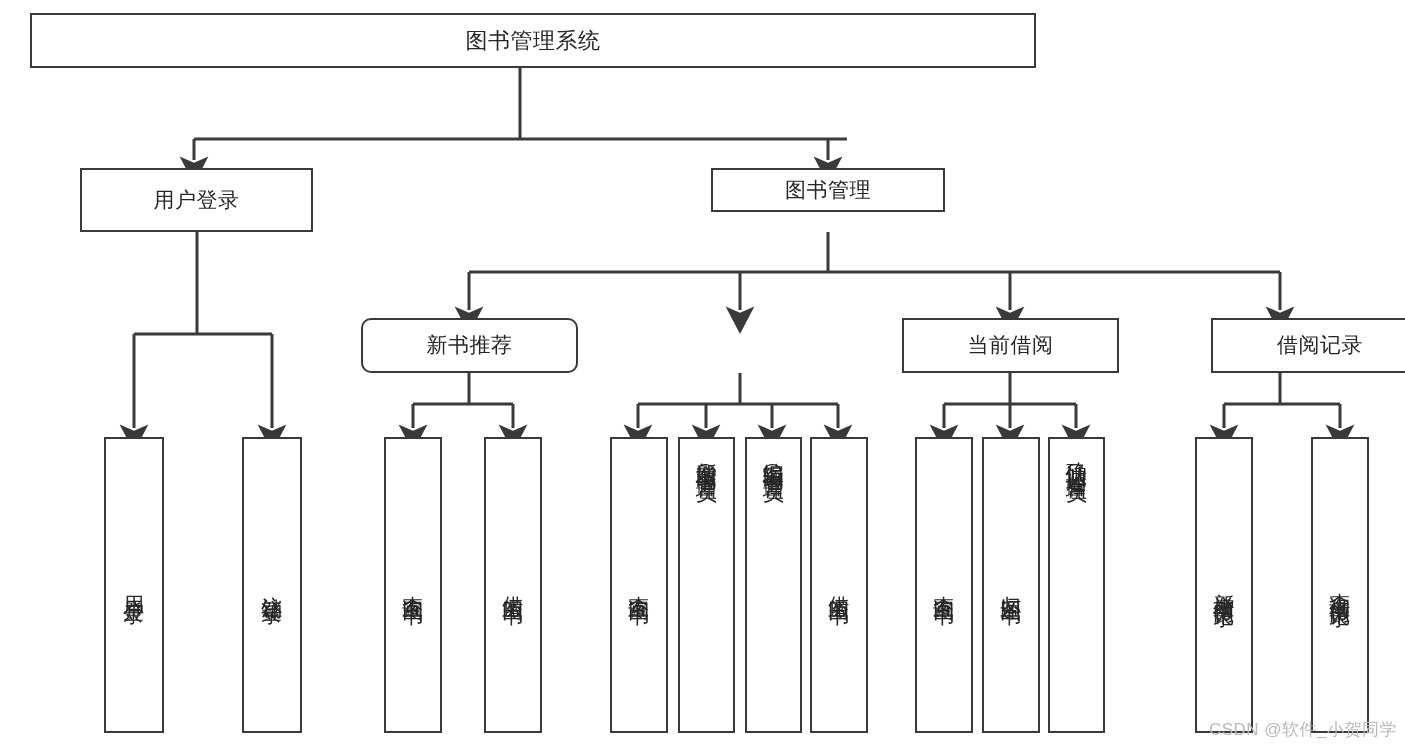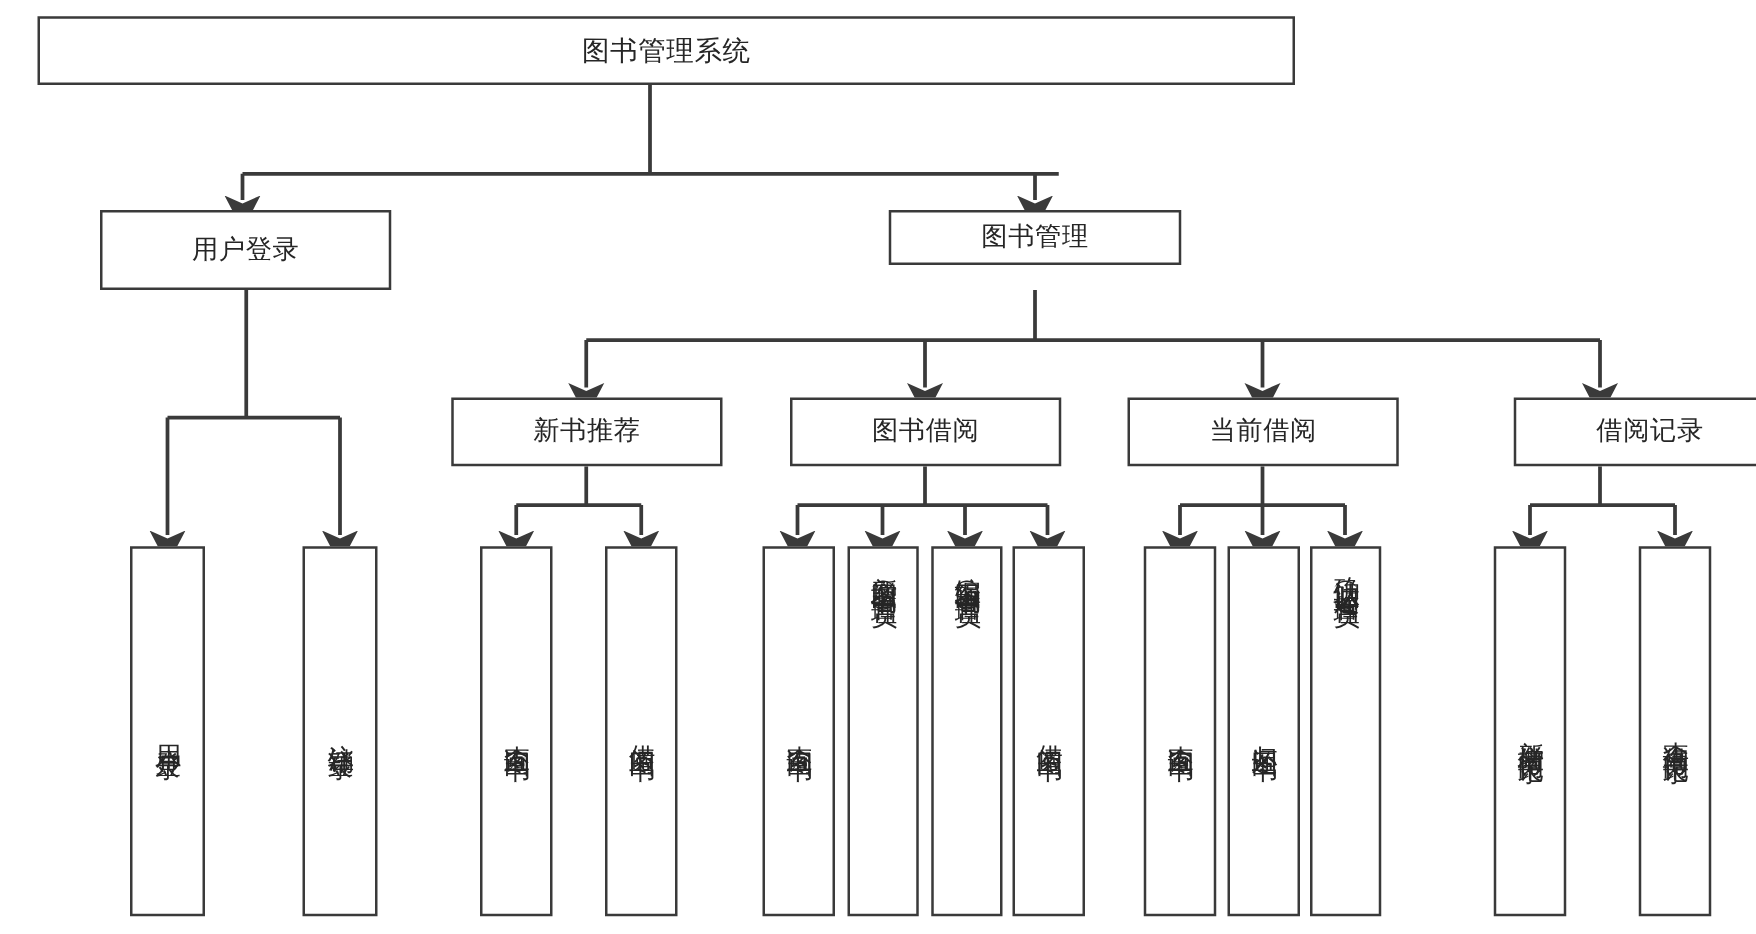--- a/index.html
+++ b/index.html
@@ -136,25 +136,22 @@
     <span class="label">图书管理系统</span>
   </div>
 
   <div class="node h" style="left:80px; top:168px; width:233px; height:64px;">
     <span class="label">用户登录</span>
   </div>
   <div class="node h" style="left:711px; top:168px; width:234px; height:44px;">
     <span class="label">图书管理</span>
   </div>
 
-  <div class="node h" style="left:361px; top:318px; width:217px; height:55px;">
+  <div class="node h" style="left:361px; top:318px; width:217px; height:55px;border-radius:10px;">
     <span class="label">新书推荐</span>
-  </div>
-  <div class="node h" style="left:632px; top:318px; width:217px; height:55px;">
-    <span class="label">图书借阅</span>
   </div>
   <div class="node h" style="left:902px; top:318px; width:217px; height:55px;">
     <span class="label">当前借阅</span>
   </div>
   <div class="node h" style="left:1171px; top:318px; width:218px; height:55px;margin-left:40px;">
     <span class="label">借阅记录</span>
   </div>
 
   <div class="node v" style="left:104px; top:437px; width:60px; height:296px;">
     <span class="label">用户登录</span>
@@ -193,14 +190,15 @@
     <span class="label">确认归还（管理员）</span>
   </div>
 
   <div class="node v" style="left:1195px; top:437px; width:58px; height:296px;">
     <span class="label">新增借阅记录</span>
   </div>
   <div class="node v" style="left:1311px; top:437px; width:58px; height:296px;">
     <span class="label">查询借阅记录</span>
   </div>
 
+  <div class="watermark">CSDN @软件_小贺同学</div>
 
 </div>
 
 </body></html>

